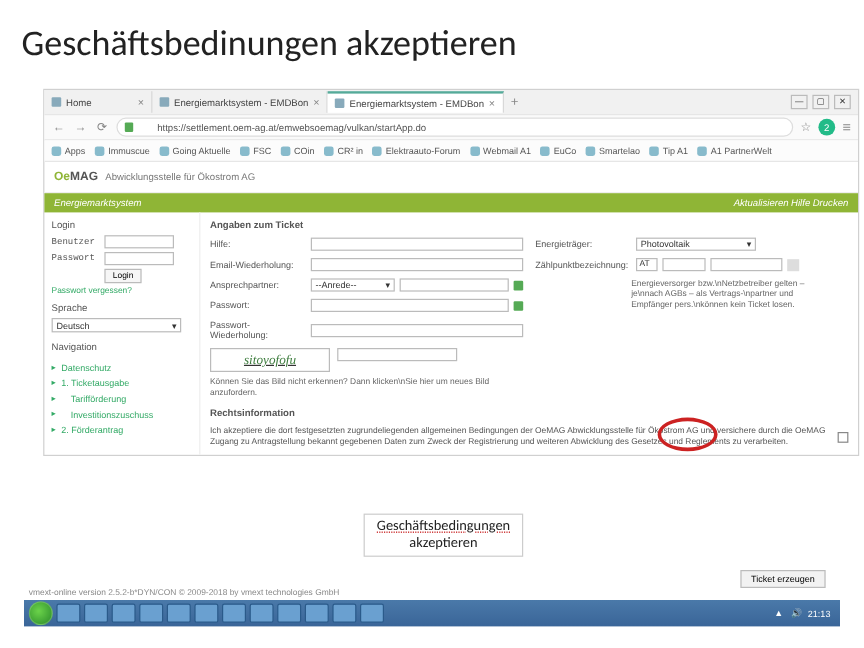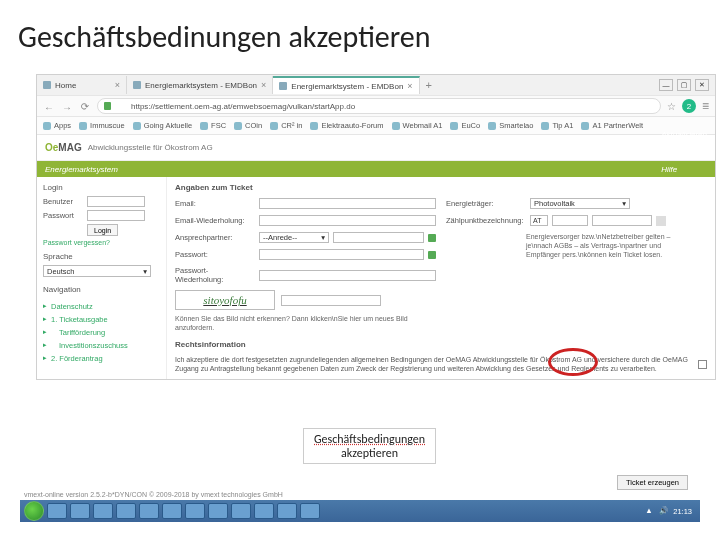--- a/index.html
+++ b/index.html
@@ -23,46 +23,46 @@
   .ext-dot { width: 14px; height: 14px; background:#2b8; border-radius:50%; color:#fff; font-size:8px; display:flex; align-items:center; justify-content:center; }
   .menu { color:#888; font-size:12px; }
   .bookmarks { height: 18px; background: #fcfcfc; display: flex; align-items: center; padding: 0 6px; gap: 8px; border-bottom: 1px solid #e6e6e6; }
   .bm { display:flex; align-items:center; gap:3px; font-size:7.5px; color:#555; }
   .bm .bi { width:8px; height:8px; background:#8bc; border-radius:2px; }
   .page-header { height: 26px; display:flex; align-items:center; padding: 0 8px; gap:6px; border-bottom:1px solid #eee;}
   .logo { font-size: 10px; font-weight:bold; }
   .logo .g { color:#8fb536;margin-top:35px; } .logo .o { color:#555; }
   .subtitle { font-size: 8px; color:#777; }
   .greenbar { height: 16px; background:#8fb536; display:flex; align-items:center; padding:0 8px; color:#fff; font-size:8px;font-style:italic; }
-  .greenbar .gb-right { margin-left:auto; display:flex; gap:26px;flex-direction:column; }
+  .greenbar .gb-right { margin-left:auto; display:flex; gap:2px; }
   .content { display:flex; }
   .leftcol { width: 130px; padding:6px; border-right:1px solid #eee; }
   .panel-h { font-size:8px; color:#555; margin-bottom:4px; }
   .frow { display:flex; align-items:center; gap:4px; margin-bottom:3px; }
-  .flabel { width:40px; font-size:7.5px; color:#555; }
+  .flabel { width:40px; font-size:7.5px; color:#555;font-family:Liberation Mono, monospace; }
   .tin { height:11px; border:1px solid #bbb; width:58px; background:#fff; }
   .btn-login { height:12px; border:1px solid #bbb; font-size:7px; padding:0 6px; background:#f6f6f6; }
   .forget { font-size:7px; color:#3a6; margin:3px 0 6px 0; }
   .sel { height:12px; border:1px solid #bbb; width:108px; font-size:7.5px; padding-left:3px; background:#fff; display:flex; align-items:center; justify-content:space-between; padding-right:3px;}
   .nav-list { margin-top:6px; }
   .nav-item { font-size:7.5px; color:#3a6; padding:2px 0 2px 8px; position:relative; }
   .nav-item::before { content:"▸"; position:absolute; left:0; font-size:7px; color:#3a6; }
   .maincol { flex:1; padding:6px 8px; }
   .mh { font-size:8px; color:#555; margin-bottom:6px; font-weight:bold; }
   .formgrid { display:flex; gap:10px; }
   .fgcol { flex:1; }
   .fg-row { display:flex; align-items:center; margin-bottom:6px; gap:4px; }
   .fg-row .lbl { width:80px; font-size:7.5px; color:#555; }
   .fg-row .inp { flex:1; height:11px; border:1px solid #bbb; background:#fff; }
   .small-inp { width:36px; height:11px; border:1px solid #bbb; background:#fff; }
   .cal { width:10px; height:10px; background:#ddd; }
   .indicator { width:8px; height:8px; background:#5a5; border-radius:1px; }
   .anrede-sel { width:70px; height:11px; border:1px solid #bbb; background:#fff; font-size:7.5px; display:flex; align-items:flex-end; padding:0 3px; justify-content:space-between;}
   .hint { font-size:7px; color:#666; line-height:1.3; }
-  .captcha-box { display:flex; align-items:center; gap:6px; margin:4px 0;text-decoration:underline; }
+  .captcha-box { display:flex; align-items:flex-start; gap:6px; margin:4px 0;text-decoration:underline; }
   .captcha-img { width:100px; height:20px; border:1px solid #bbb; background:#fff; font-style:italic; font-family: 'Comic Sans MS', cursive; font-size:11px; display:flex; align-items:center; justify-content:center; color:#3b7b3b; }
   .captcha-inp { width:100px; height:11px; border:1px solid #bbb; }
   .terms-row { display:flex; align-items:center; gap:6px; font-size:7px; color:#555; margin-top:4px; line-height:1.3; }
   .cb { width:9px; height:9px; border:1px solid #888; background:#fff; }
   .red-circle { position:absolute; width:50px; height:28px; border:3px solid #c22; border-radius:50%; left:548px; top:348px; pointer-events:none; }
   .overlay-box { position:absolute; left:303px; top:428px; background:#fff; border:1px solid #ccc; padding:3px 10px; font-size:12px; color:#222; text-align:center; font-family: Calibri, Arial, sans-serif; }
   .overlay-box .u { text-decoration: underline dotted #c33; }
   .bottom-ver { position:absolute; left:24px; bottom:42px; font-size:7px; color:#888; }
   .ticket-btn { position:absolute; right:32px; bottom:50px; border:1px solid #bbb; background:#f2f2f2; font-size:7.5px; padding:2px 8px; }
   .taskbar { position:absolute; left:20px; bottom:18px; width:680px; height:22px; background: linear-gradient(#4a79a9,#3a6598); display:flex; align-items:center; padding:0 4px; gap:3px; }
@@ -208,21 +208,21 @@
         <div class="nav-item" style="padding-left:16px">Investitionszuschuss</div>
         <div class="nav-item">2. Förderantrag</div>
       </div>
     </div>
 
     <div class="maincol">
       <div class="mh">Angaben zum Ticket</div>
       <div class="formgrid">
         <div class="fgcol">
           <div class="fg-row">
-              <div class="lbl">Email:</div>
+              <div class="lbl">Hilfe:</div>
               <div class="inp"></div>
             </div>
           <div class="fg-row">
               <div class="lbl">Email-Wiederholung:</div>
               <div class="inp"></div>
             </div>
           <div class="fg-row">
               <div class="lbl">Ansprechpartner:</div>
               <div class="anrede-sel">
                 <span>--Anrede--</span>

